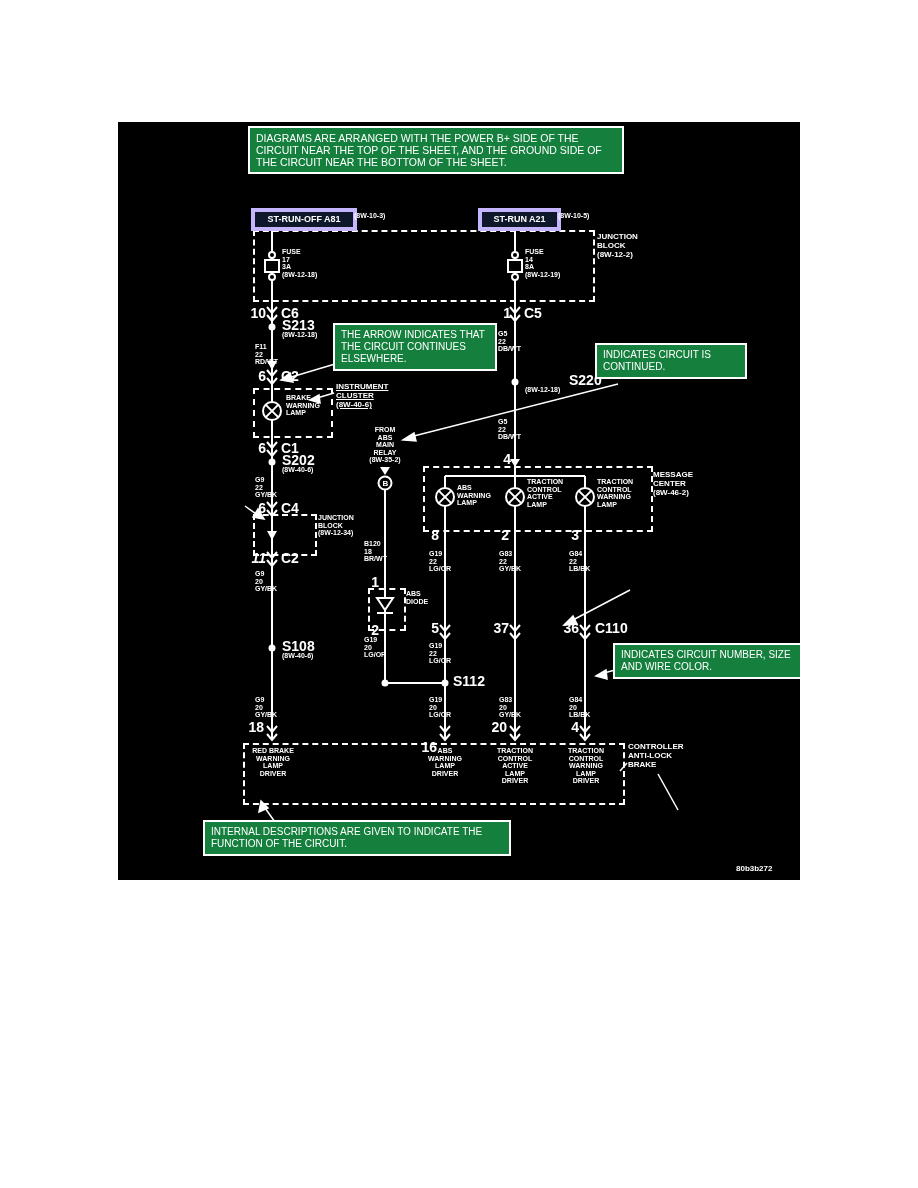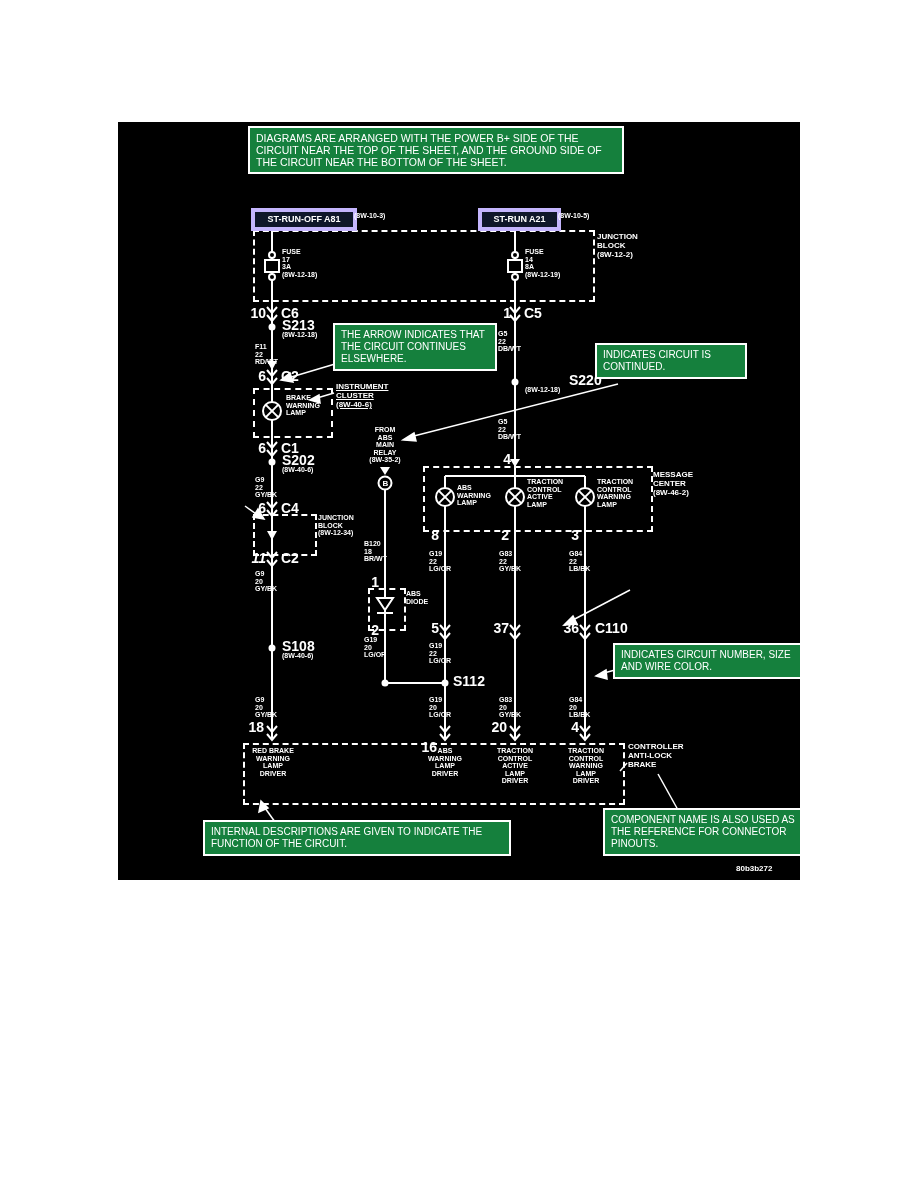--- a/index.html
+++ b/index.html
@@ -289,17 +289,16 @@
 CONTROL
 WARNING
 LAMP
 DRIVER</div>
 
     <div class="callout" style="left:130px;top:4px;width:360px;font-size:10.5px;">DIAGRAMS ARE ARRANGED WITH THE POWER B+ SIDE OF THE CIRCUIT NEAR THE TOP OF THE SHEET, AND THE GROUND SIDE OF THE CIRCUIT NEAR THE BOTTOM OF THE SHEET.</div>
     <div class="callout" style="left:215px;top:201px;width:148px;">THE ARROW INDICATES THAT THE CIRCUIT CONTINUES ELSEWHERE.</div>
     <div class="callout" style="left:465px;top:221px;width:136px;margin-left:12px;">INDICATES CIRCUIT IS CONTINUED.</div>
     <div class="callout" style="left:495px;top:521px;width:176px;">INDICATES CIRCUIT NUMBER, SIZE AND WIRE COLOR.</div>
     <div class="callout" style="left:85px;top:698px;width:292px;">INTERNAL DESCRIPTIONS ARE GIVEN TO INDICATE THE FUNCTION OF THE CIRCUIT.</div>
-    <div class="callout" style="left:485px;top:686px;width:186px;">COMPONENT NAME IS ALSO USED AS THE REFERENCE FOR CONNECTOR PINOUTS.</div>
 
     <div class="lbl t8" style="left:618px;top:742px;">80b3b272</div>
   </div>
 </div>
 
 </body></html>

